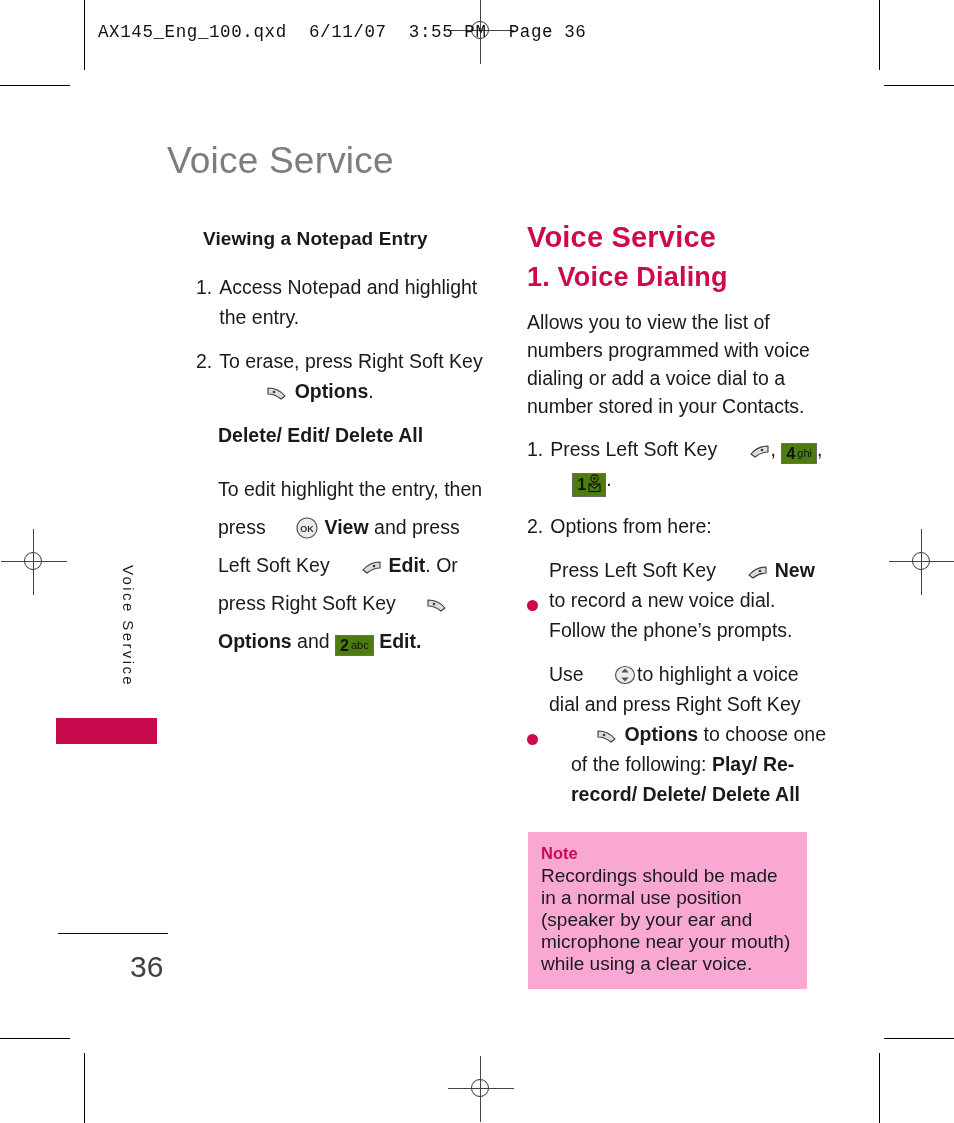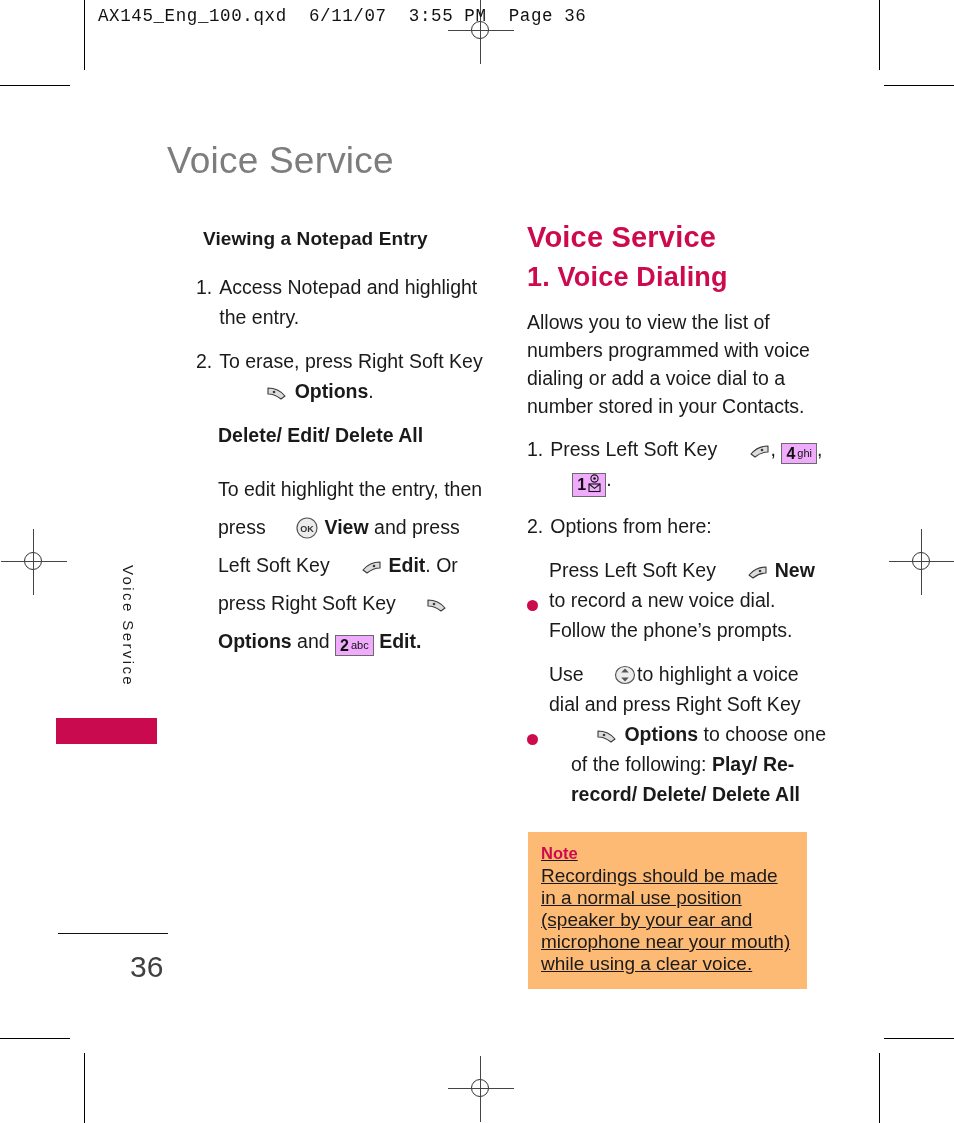--- a/index.html
+++ b/index.html
@@ -30,21 +30,21 @@
     position: absolute; left: 18px; top: -14px;
     width: 1px; height: 66px; background: #444;
   }
   .reg .hl {
     position: absolute; top: 18px; left: -14px;
     width: 66px; height: 1px; background: #444;
   }
 
   
   .slug {
-    position: absolute; left: 98px; top: 6px;
+    position: absolute; left: 98px; top: 22px;
     font-family: "Liberation Mono", monospace;
     font-size: 17.5px; letter-spacing: 0.6px;
     color: #111; white-space: pre;
   }
 
   
   .page-title {
     position: absolute; left: 167px; top: 140px;
     font-size: 37px; color: #7d7d7d;
     letter-spacing: 0.2px;
@@ -108,21 +108,21 @@
   .indent { display: block; padding-left: 22px; }
 
   
   .ico {
     display: inline-block; vertical-align: -4px; margin-left: 24px;
   }
   .ico svg { display: block; }
 
   .keycap {
     display: inline-block;
-    background: #f0abfc;
+    background: #4d7c0f;
     border: 1px solid #6b6b6b;
     padding: 0px 4px 1px 4px;
     line-height: 17px;
     vertical-align: -3px;
     white-space: nowrap;
   }
   .keycap .kn {
     font-size: 16px; font-weight: bold; color: #111;
     vertical-align: middle;
   }
@@ -132,24 +132,23 @@
   }
   .keycap.stack .kstack {
     display: inline-block; vertical-align: middle;
     margin-left: 2px;
   }
 
   
   .note {
     position: absolute; left: 528px; top: 832px;
     width: 279px;
-    background: #fdba74;
+    background: #f9a8d4;
     padding: 12px 13px 14px 13px;
     box-sizing: border-box;
-    text-decoration: underline;
   }
   .note .nt {
     color: #ce0a4e; font-weight: bold;
     font-size: 16.5px; margin-bottom: 2px;
   }
   .note .nb {
     font-size: 19px; line-height: 22px; color: #1a1a1a;
   }
 
   

